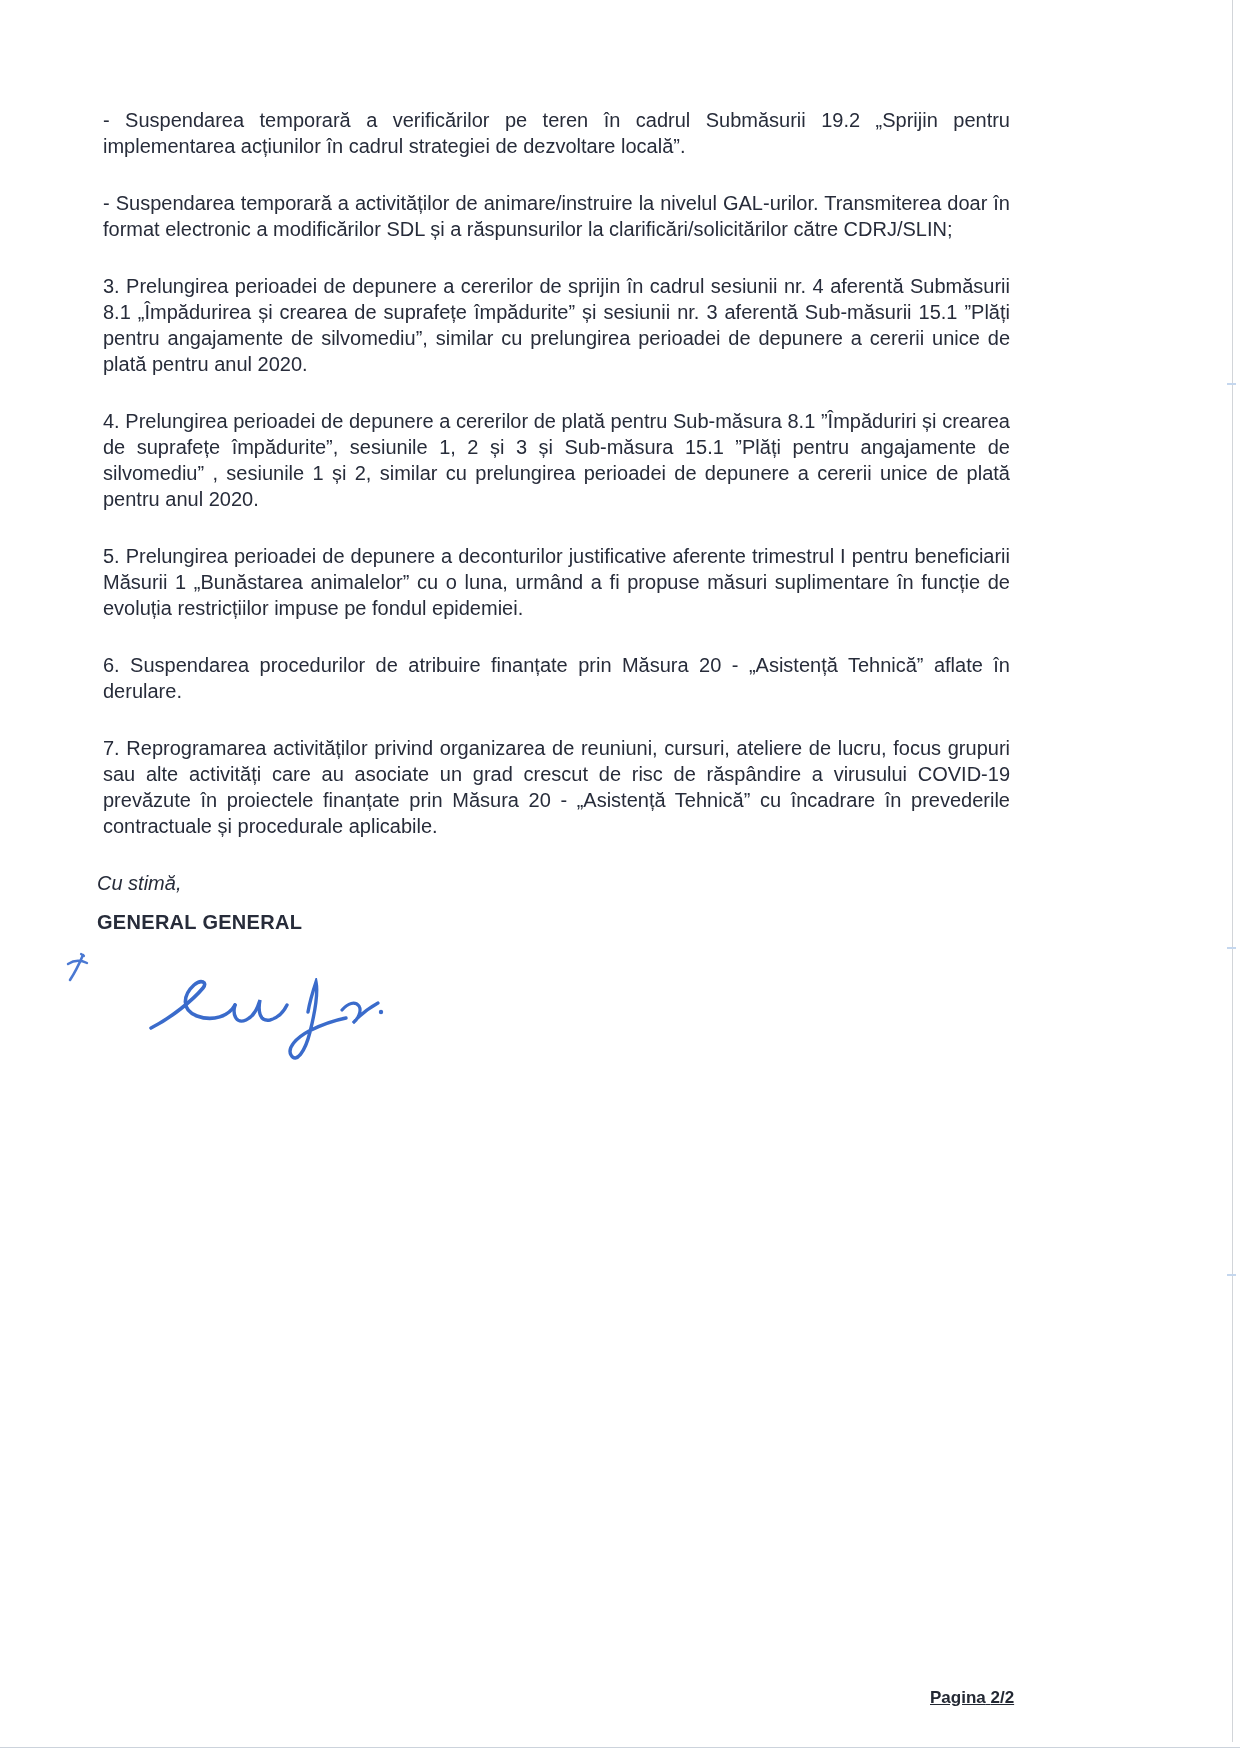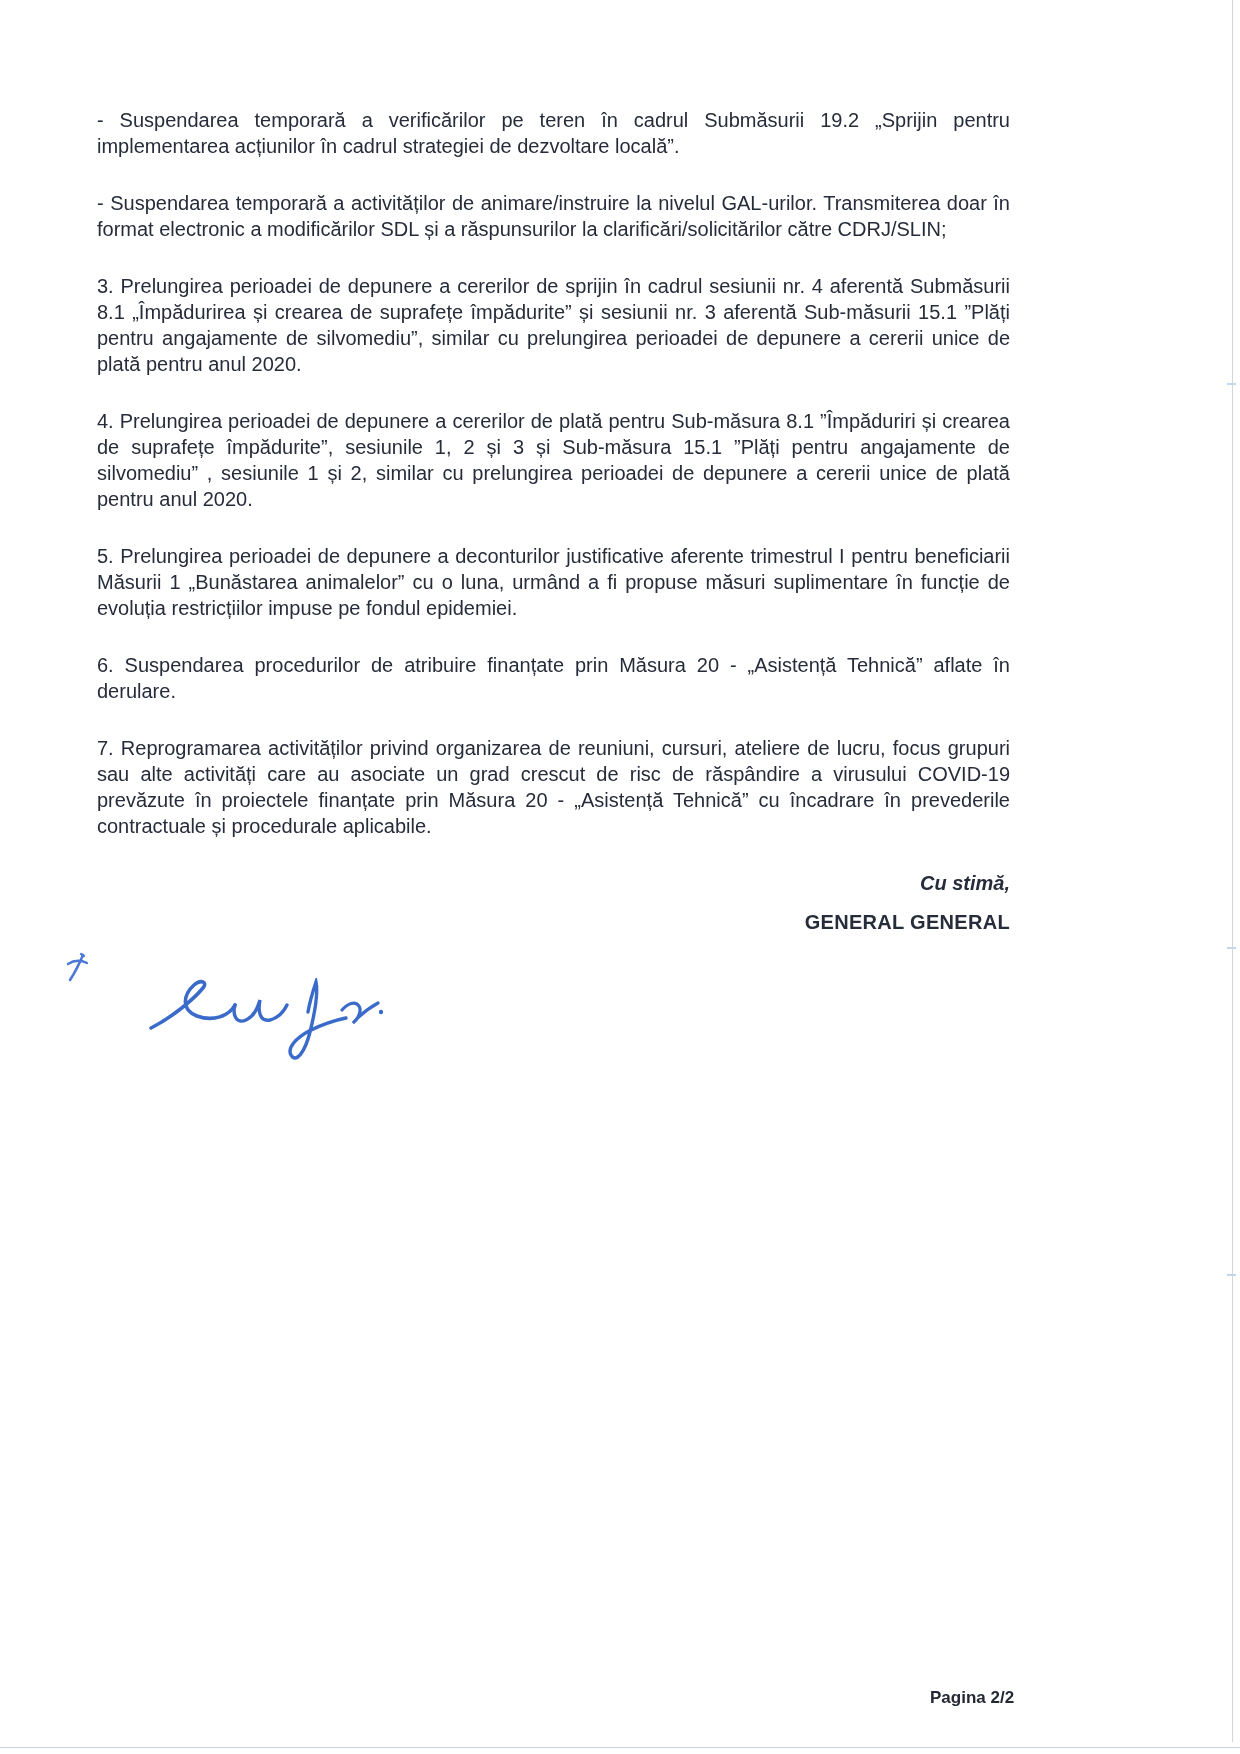--- a/index.html
+++ b/index.html
@@ -12,34 +12,33 @@
     font-family:"Liberation Sans","DejaVu Sans",sans-serif;
     color:#272c3a;
   }
   .content{
     position:absolute;
     left:97px;
     top:107px;
     width:913px;
   }
   .content p{
-    margin:0 0 31px 0;
+    margin:0 0 31px 6px;
     font-size:20px;
     line-height:26px;
     text-align:justify;
     color:#272c3a;
   }
   .closing{
     position:relative;
     margin-top:28px;
   }
   .closing p{
     margin:0;
-    text-align:right;
-    font-weight:bold;
+    text-align:left;
   }
   .salutation{
     font-style:italic;
     font-size:20px;
     line-height:26px;
   }
   .signer-name{
     margin-top:9px !important;
     font-weight:bold;
     font-size:20px;
@@ -67,20 +66,21 @@
     width:240px;
     height:92px;
   }
   .footer{
     position:absolute;
     left:930px;
     top:1688px;
     font-size:17px;
     line-height:20px;
     color:#232833;
+    text-decoration:underline;
   }
   .footer .page-label{font-weight:600;}
   .footer .page-number{font-weight:700;}
   .scan-edge-vertical{
     position:absolute;
     top:0;
     bottom:12px;
     right:7px;
     width:1px;
     background:#d2d5d9;

